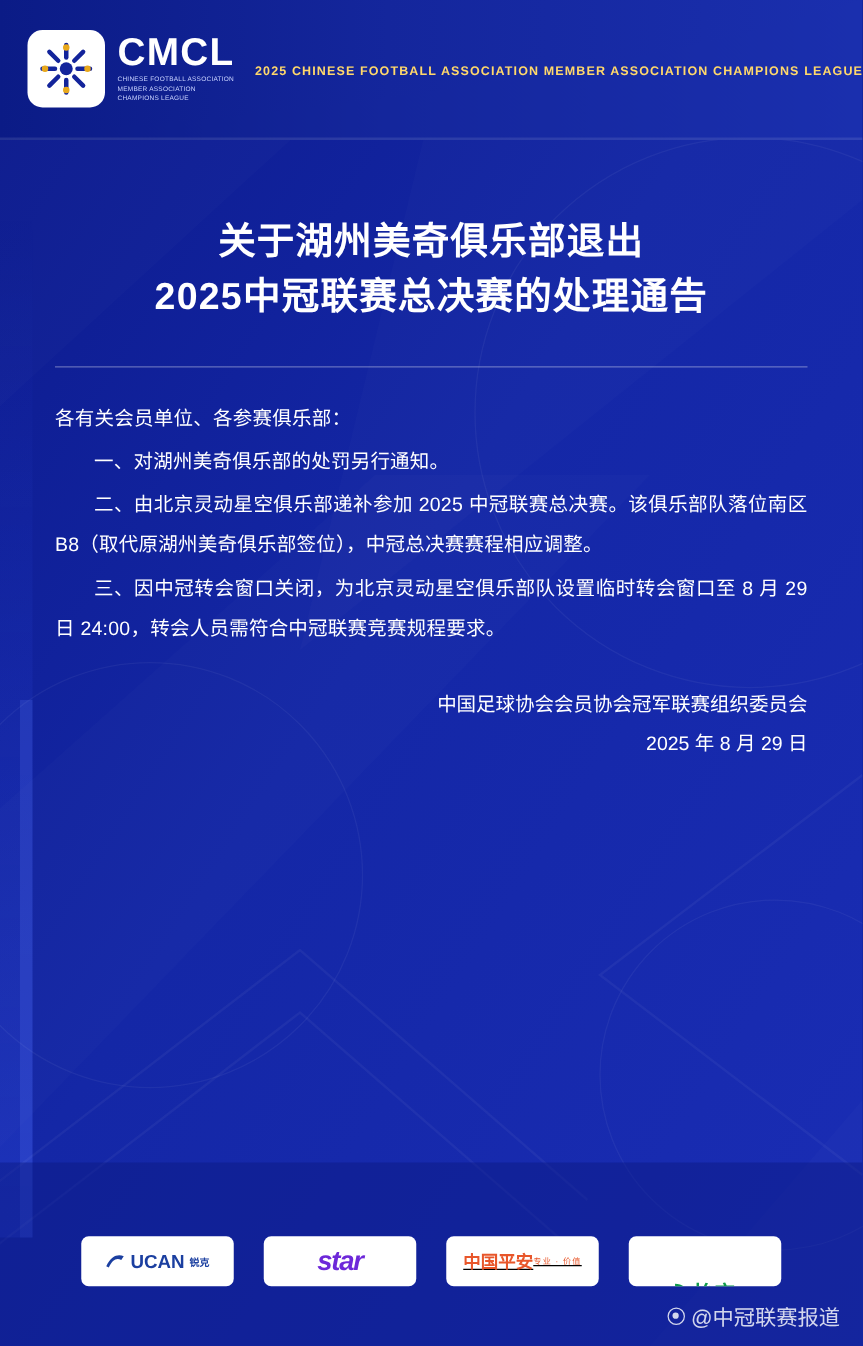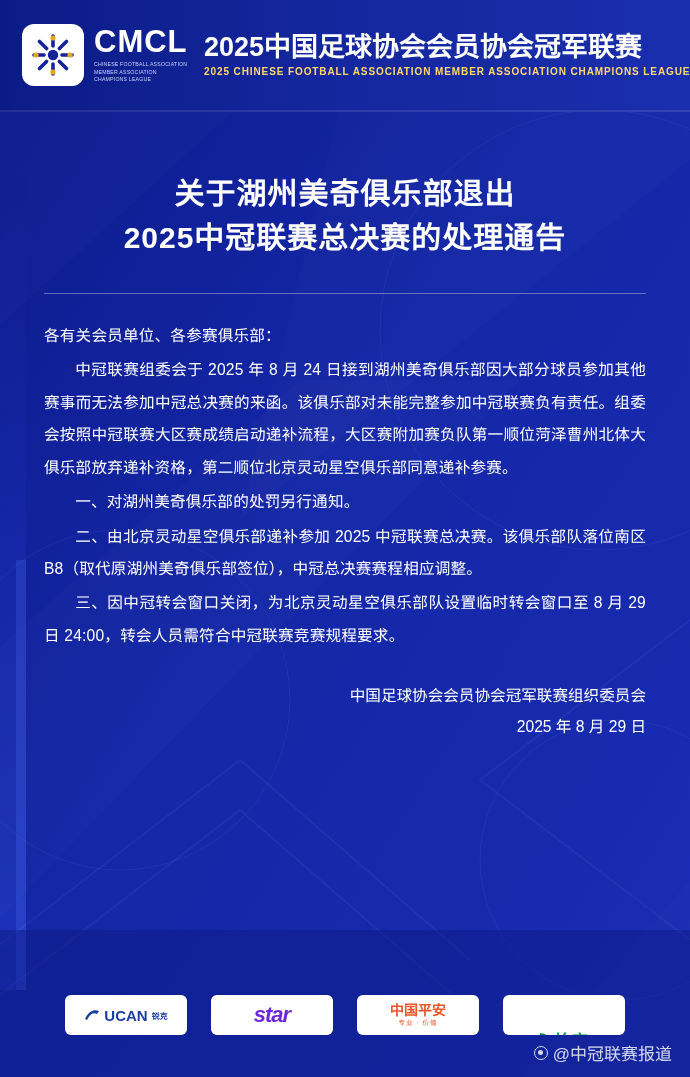--- a/index.html
+++ b/index.html
@@ -80,32 +80,32 @@
   .indent { text-indent: 2em; }
   .sign {
     margin-top: 28px;
     text-align: right;
     font-size: 15.6px; line-height: 2.0;
   }
 
   
   .sponsors {
     position: absolute; left: 0; right: 0; bottom: 42px; height: 46px;
-    display: flex; align-items: flex-end; justify-content: center; gap: 24px;
+    display: flex; align-items: flex-start; justify-content: center; gap: 24px;
     z-index: 5;
   }
   .sp {
     width: 122px; height: 40px; border-radius: 6px; background: #ffffff;
     display: flex; align-items: center; justify-content: center;
     overflow: hidden;
   }
   .sp-ucan { color: #1b3fa0; font-weight: 800; font-size: 15px; letter-spacing: 0; display:flex; align-items:center; gap:4px;}
   .sp-ucan .mini { font-size: 8px; font-weight: 700; color:#1b3fa0; }
   .sp-star { color: #6d28d9; font-weight: 800; font-style: italic; font-size: 22px; letter-spacing: -1px; }
-  .sp-pingan { display: flex; flex-direction: column; align-items: center; line-height: 1; }
+  .sp-pingan { display: flex; flex-direction: row; align-items: center; line-height: 1; text-decoration: underline; }
   .sp-pingan .t1 { color: #e8562a; font-weight: 800; font-size: 14px; }
   .sp-pingan .t2 { color: #e8562a; font-size: 6.5px; margin-top: 3px; letter-spacing: 1px; }
   .sp-yibao { color: #0f9b4a; font-weight: 800; font-size: 17px; display:flex; align-items:center; gap:3px;margin-top:48px;}
   .sp-yibao .leaf { width: 12px; height: 12px; border-radius: 0 12px 0 12px; background: #0f9b4a; display:inline-block;}
 
   
   .watermark {
     position: absolute; right: 18px; bottom: 12px;
     display: flex; align-items: center; gap: 5px;
     font-size: 17px; color: rgba(255,255,255,0.82);
@@ -194,33 +194,31 @@
   </div>
 
   <div class="cmcl-block">
     <div class="cmcl-word">CMCL</div>
     <div class="cmcl-sub">CHINESE FOOTBALL ASSOCIATION
 MEMBER ASSOCIATION
 CHAMPIONS LEAGUE</div>
   </div>
 
   <div class="title-block">
-    <div class="title-cn">2025中国足球协会会员协会冠军联赛</div>
     <div class="title-en">2025 CHINESE FOOTBALL ASSOCIATION MEMBER ASSOCIATION CHAMPIONS LEAGUE</div>
   </div>
 </div>
 
 <div class="notice">
   <div class="notice-title">关于湖州美奇俱乐部退出
 2025中冠联赛总决赛的处理通告</div>
   <div class="divider"></div>
 
   <div class="body-text">
     <p>各有关会员单位、各参赛俱乐部：</p>
-    <p class="indent">中冠联赛组委会于 2025 年 8 月 24 日接到湖州美奇俱乐部因大部分球员参加其他赛事而无法参加中冠总决赛的来函。该俱乐部对未能完整参加中冠联赛负有责任。组委会按照中冠联赛大区赛成绩启动递补流程，大区赛附加赛负队第一顺位菏泽曹州北体大俱乐部放弃递补资格，第二顺位北京灵动星空俱乐部同意递补参赛。</p>
     <p class="indent">一、对湖州美奇俱乐部的处罚另行通知。</p>
     <p class="indent">二、由北京灵动星空俱乐部递补参加 2025 中冠联赛总决赛。该俱乐部队落位南区 B8（取代原湖州美奇俱乐部签位），中冠总决赛赛程相应调整。</p>
     <p class="indent">三、因中冠转会窗口关闭，为北京灵动星空俱乐部队设置临时转会窗口至 8 月 29 日 24:00，转会人员需符合中冠联赛竞赛规程要求。</p>
   </div>
 
   <div class="sign">
     <div>中国足球协会会员协会冠军联赛组织委员会</div>
     <div>2025 年 8 月 29 日</div>
   </div>
 </div>

